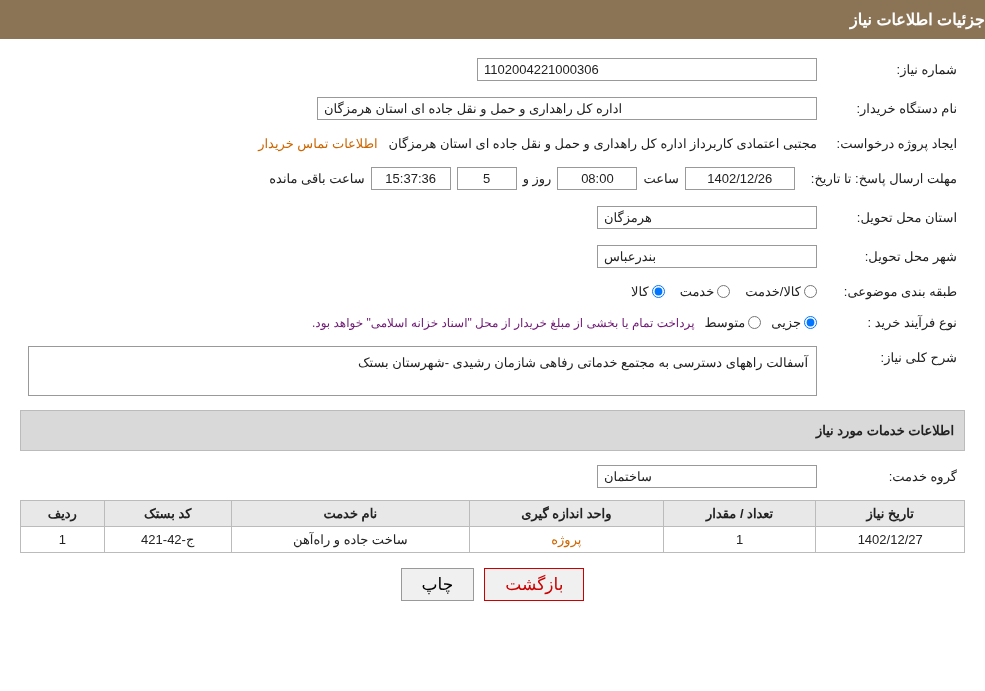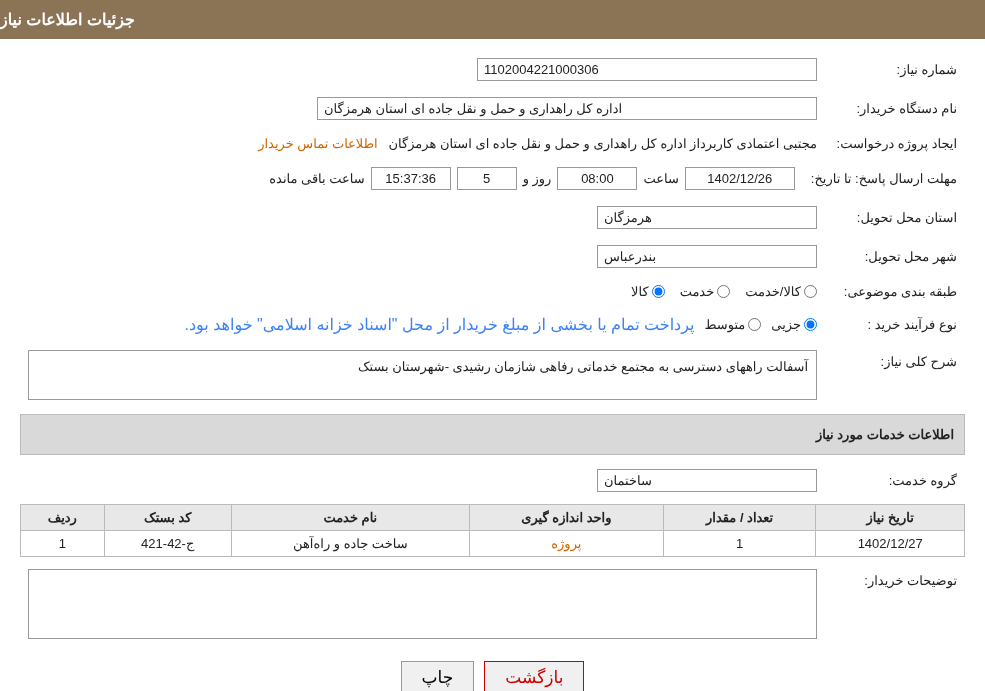--- a/index.html
+++ b/index.html
@@ -12,21 +12,21 @@
     }
     .page-wrapper {
       max-width: 985px;
       margin: 0 auto;
       background: #fff;
       min-height: 691px;
     }
     .header-bar {
       background: #8B7355;
       color: #fff;
-      text-align: left;
+      text-align: right;
       padding: 10px 0;
       font-size: 16px;
       font-weight: bold;
     }
     .content {
       padding: 15px 20px;
     }
     .section-title {
       background: #d9d9d9;
       border: 1px solid #bbb;
@@ -90,22 +90,22 @@
       align-items: center;
       gap: 3px;
     }
     .deadline-row {
       display: flex;
       align-items: center;
       gap: 6px;
       direction: rtl;
     }
     .note-text {
-      color: #3b82f6;
-      font-size: 16px;
+      color: #701a75;
+      font-size: 12px;
     }
     .data-grid {
       width: 100%;
       border-collapse: collapse;
       margin-top: 8px;
       margin-bottom: 8px;
     }
     .data-grid th {
       background: #e8e8e8;
       border: 1px solid #bbb;
@@ -345,30 +345,20 @@
       <td>1402/12/27</td>
       <td>1</td>
       <td><a href="#" style="color:#cc6600; text-decoration:none;">پروژه</a></td>
       <td>ساخت جاده و راه‌آهن</td>
       <td>ج-42-421</td>
       <td>1</td>
     </tr>
         </tbody>
     </table>
 
-    <table class="info-table">
-      <tbody>
-          <tr>
-        <td class="label-cell" style="width:140px; vertical-align:top; padding-top:8px;">توضیحات خریدار:</td>
-        <td class="value-cell">
-          <textarea class="textarea-box" style=""></textarea>
-        </td>
-      </tr>
-    </tbody>
-      </table>
 
     <div class="btn-row">
       <button class="btn btn-back">بازگشت</button>
       <button class="btn btn-print">چاپ</button>
     </div>
 
   </div>
 </div>
 
 </body></html>

